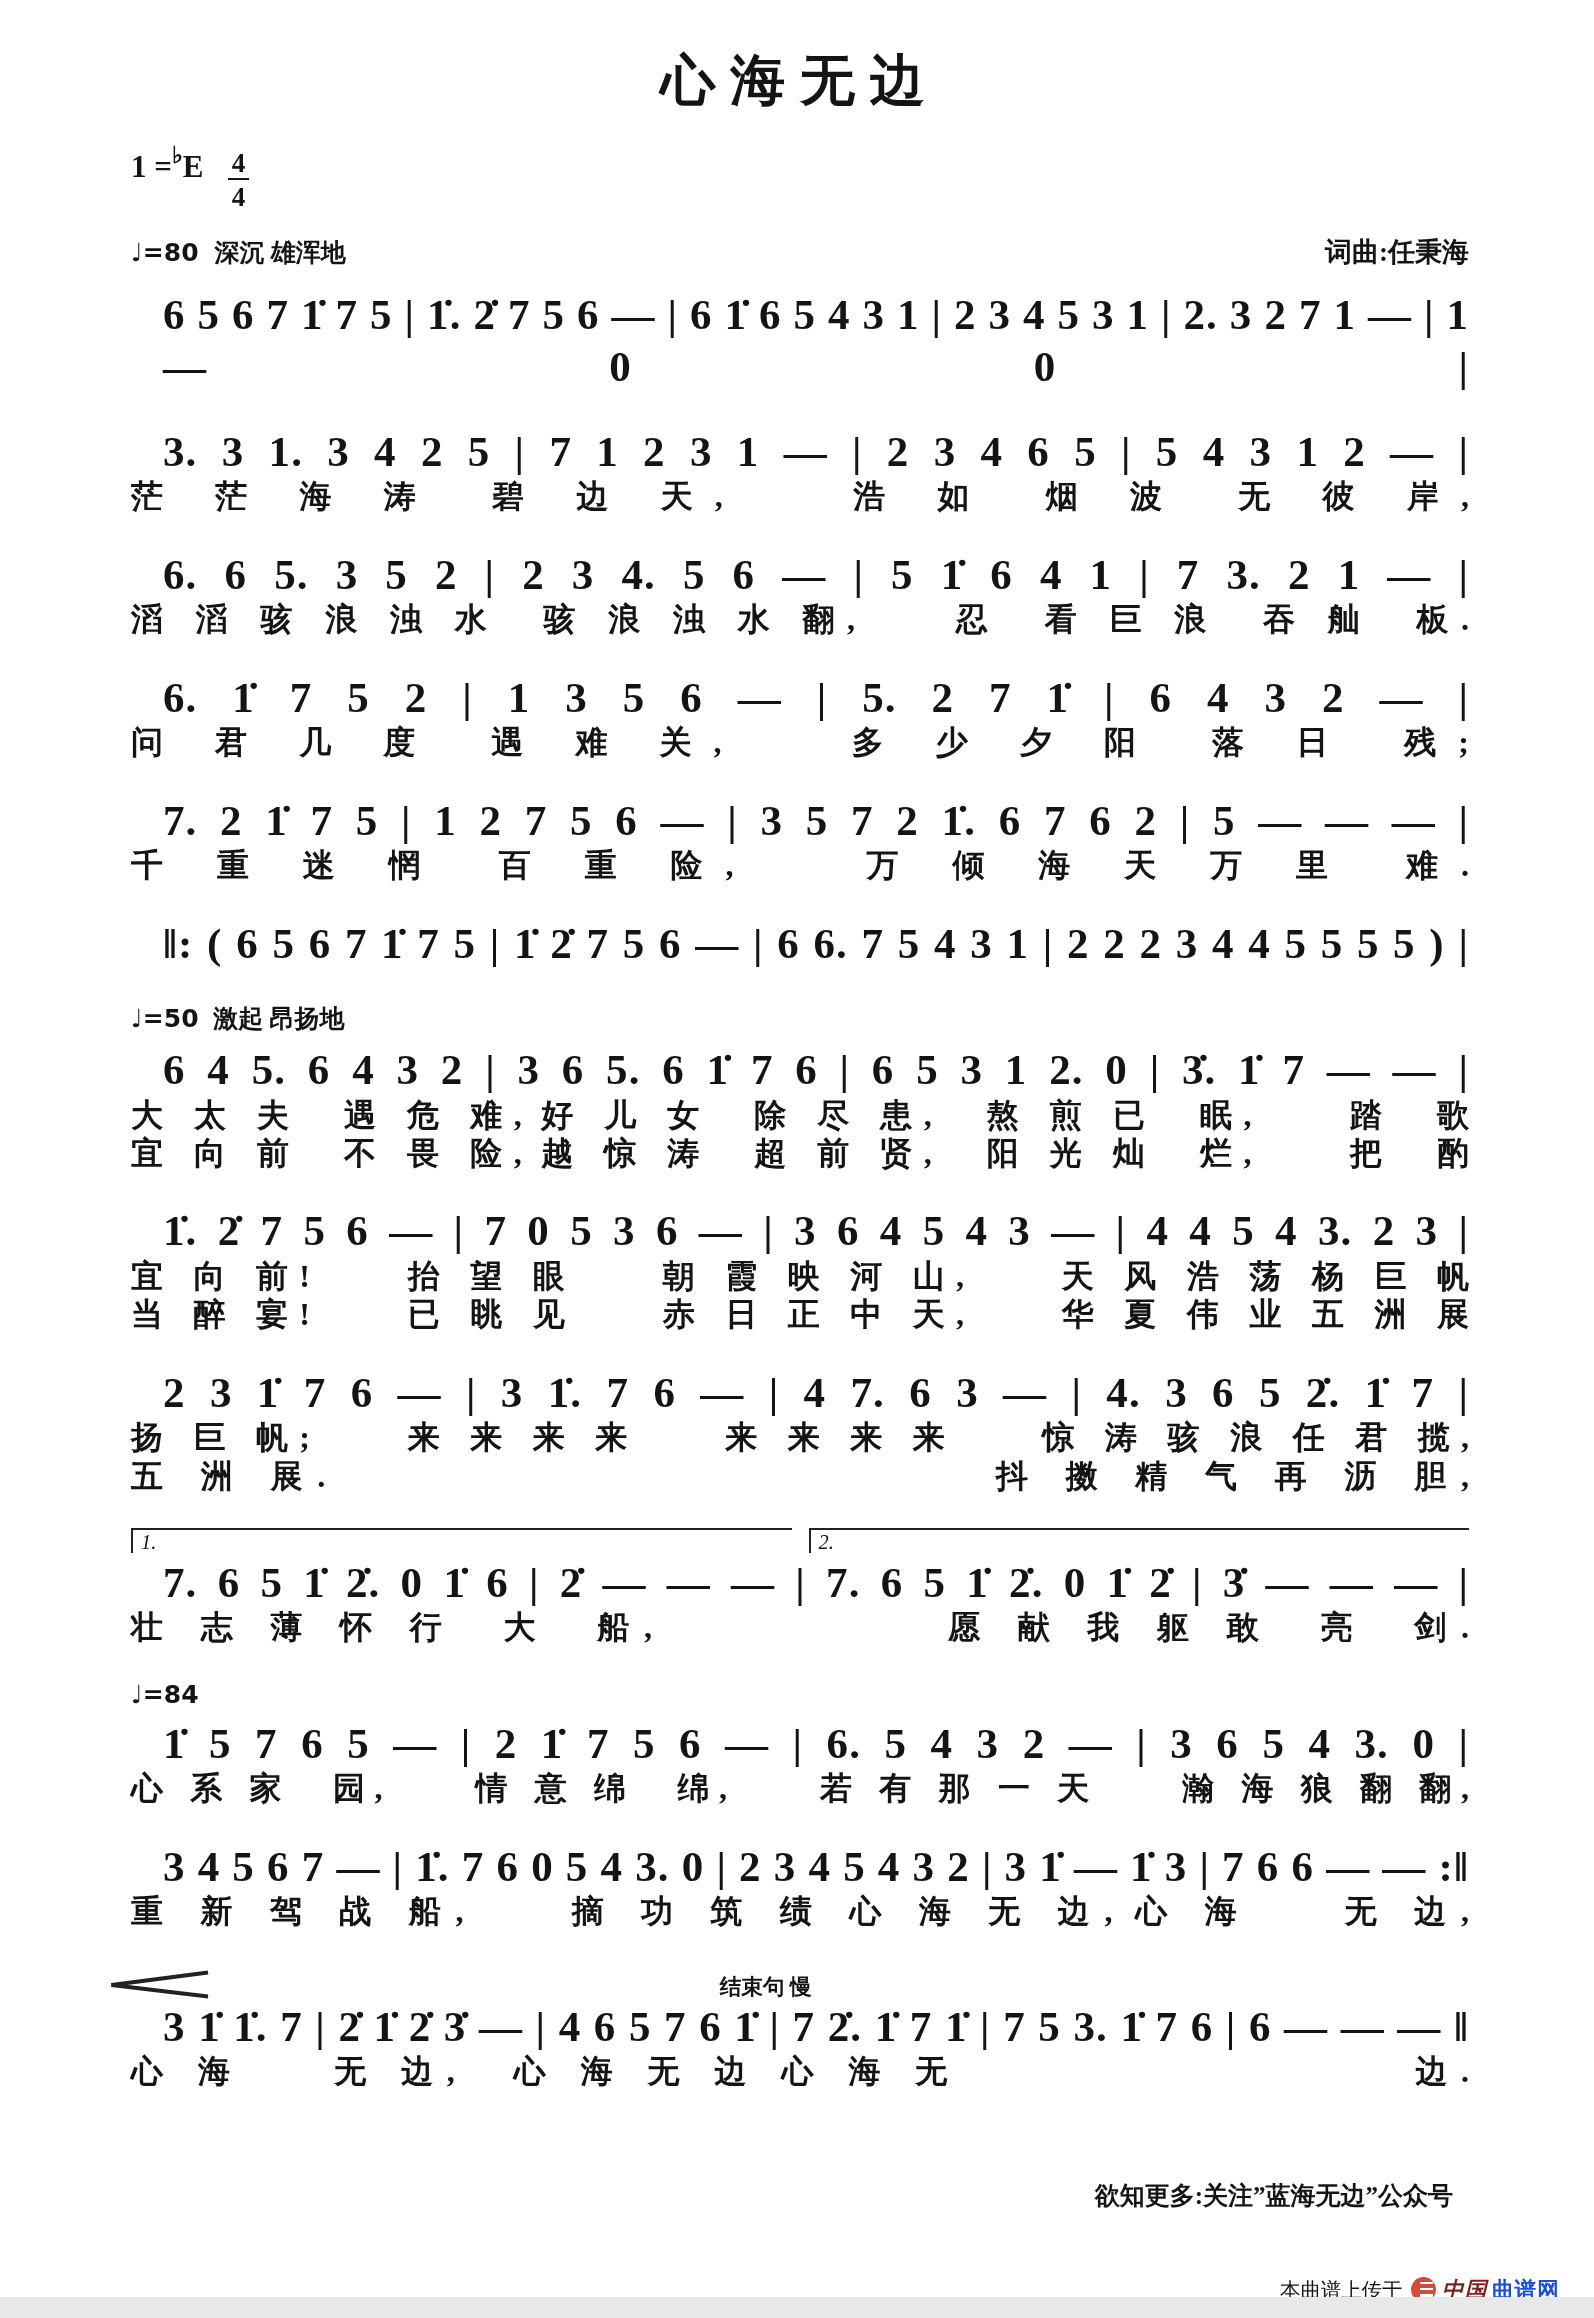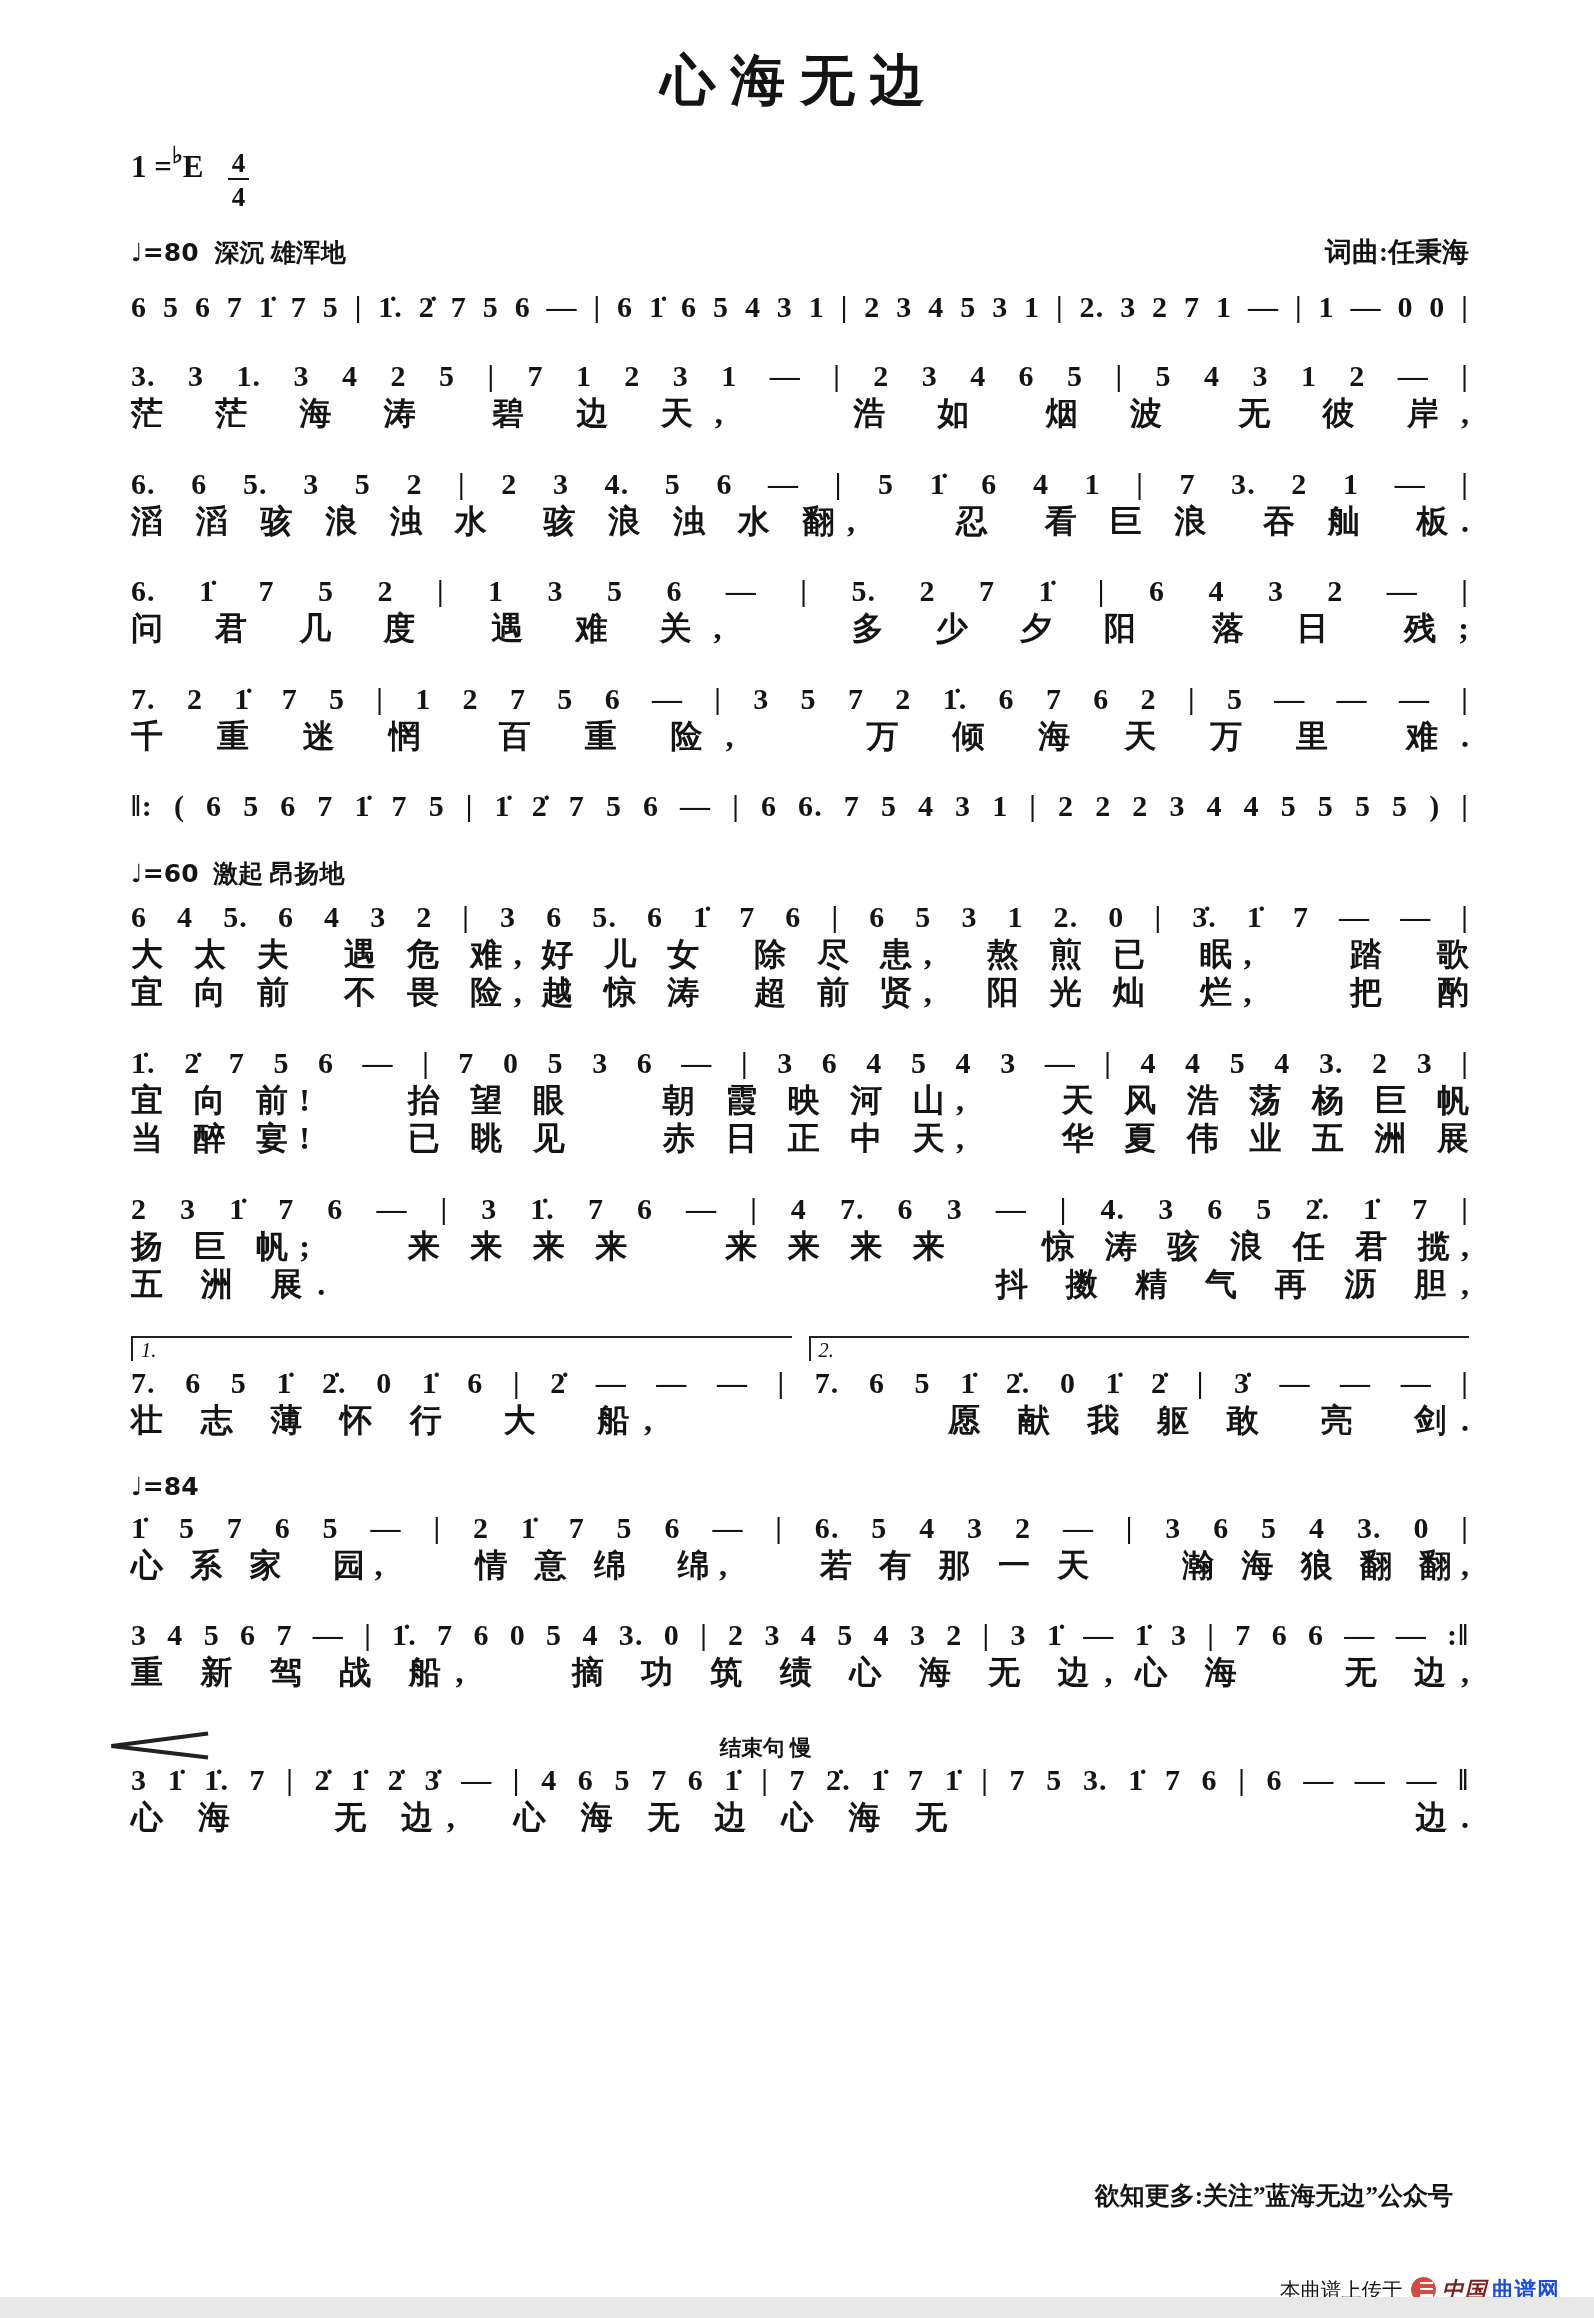--- a/index.html
+++ b/index.html
@@ -32,22 +32,22 @@
   .tempo-row .tempo-mark{ font-family:"DejaVu Sans", sans-serif; }
   .tempo-row .tempo-expr{ margin-left:14.8px; }
   .annot-row{ position:relative; height:37px; }
   .annot-row svg{ position:absolute; left:-23px; top:4.5px; }
   .annot-label{ position:absolute; left:44%; bottom:0; font-size:21.6px; font-weight:bold; }
   .volta-row{ display:flex; gap:17px; margin-bottom:3.4px; }
   .volta{ flex:1; border-top:2.3px solid #222; border-left:2.3px solid #222;
     height:25px; font-size:20.4px; font-style:italic; padding:1.1px 0 0 8px;
     box-sizing:border-box; }
   .notes{
-    font-size:30px; font-weight:bold; line-height:1.2; white-space:pre-wrap;
-    text-align:justify; text-align-last:justify; letter-spacing:1.1px;
+    font-size:43px; font-weight:bold; line-height:1.2; white-space:pre-wrap;
+    text-align:justify; text-align-last:justify; letter-spacing:1.1px;margin-left:32px;
   }
   .lyric{
     font-size:32px; font-weight:bold; line-height:1.2; margin-top:0;
     white-space:pre-wrap; text-align:justify; text-align-last:justify;
   }
   .footer-note{ position:absolute; right:141px; top:2179px;
     font-size:25px; font-weight:bold; }
   .watermark{ position:absolute; right:34px; top:2275px; font-size:21.6px;
     display:flex; align-items:center; }
   .wm-prefix{ font-size:20.4px; }
@@ -100,21 +100,21 @@
         <div class="lyric">问 君 几 度　遇 难 关,　　多 少 夕 阳　落 日　残;</div>
       </div>
       <div class="system">
         <div class="notes">7. 2 1̇ 7 5 | 1 2 7 5 6 — | 3 5 7 2 1̇. 6 7 6 2 | 5 — — — |</div>
         <div class="lyric">千 重 迷 惘　百 重 险,　　万 倾 海 天 万 里　难.</div>
       </div>
       <div class="system">
         <div class="notes">‖: ( 6 5 6 7 1̇ 7 5 | 1̇ 2̇ 7 5 6 — | 6 6. 7 5 4 3 1 | 2 2 2 3 4 4 5 5 5 5 ) |</div>
       </div>
       <div class="system">
-        <div class="tempo-row"><span class="tempo-mark">♩=60</span><span class="tempo-expr">激起 昂扬地</span></div>
+        <div class="tempo-row"><span class="tempo-mark">♩=50</span><span class="tempo-expr">激起 昂扬地</span></div>
         <div class="notes">6 4 5. 6 4 3 2 | 3 6 5. 6 1̇ 7 6 | 6 5 3 1 2. 0 | 3̇. 1̇ 7 — — |</div>
         <div class="lyric">大 太 夫　遇 危 难, 好 儿 女　除 尽 患,　熬 煎 已　眠,　　踏　歌</div>
         <div class="lyric">宜 向 前　不 畏 险, 越 惊 涛　超 前 贤,　阳 光 灿　烂,　　把　酌</div>
       </div>
       <div class="system">
         <div class="notes">1̇. 2̇ 7 5 6 — | 7 0 5 3 6 — | 3 6 4 5 4 3 — | 4 4 5 4 3. 2 3 |</div>
         <div class="lyric">宜 向 前!　　抬 望 眼　　朝 霞 映 河 山,　　天 风 浩 荡 杨 巨 帆</div>
         <div class="lyric">当 醉 宴!　　已 眺 见　　赤 日 正 中 天,　　华 夏 伟 业 五 洲 展</div>
       </div>
       <div class="system">

